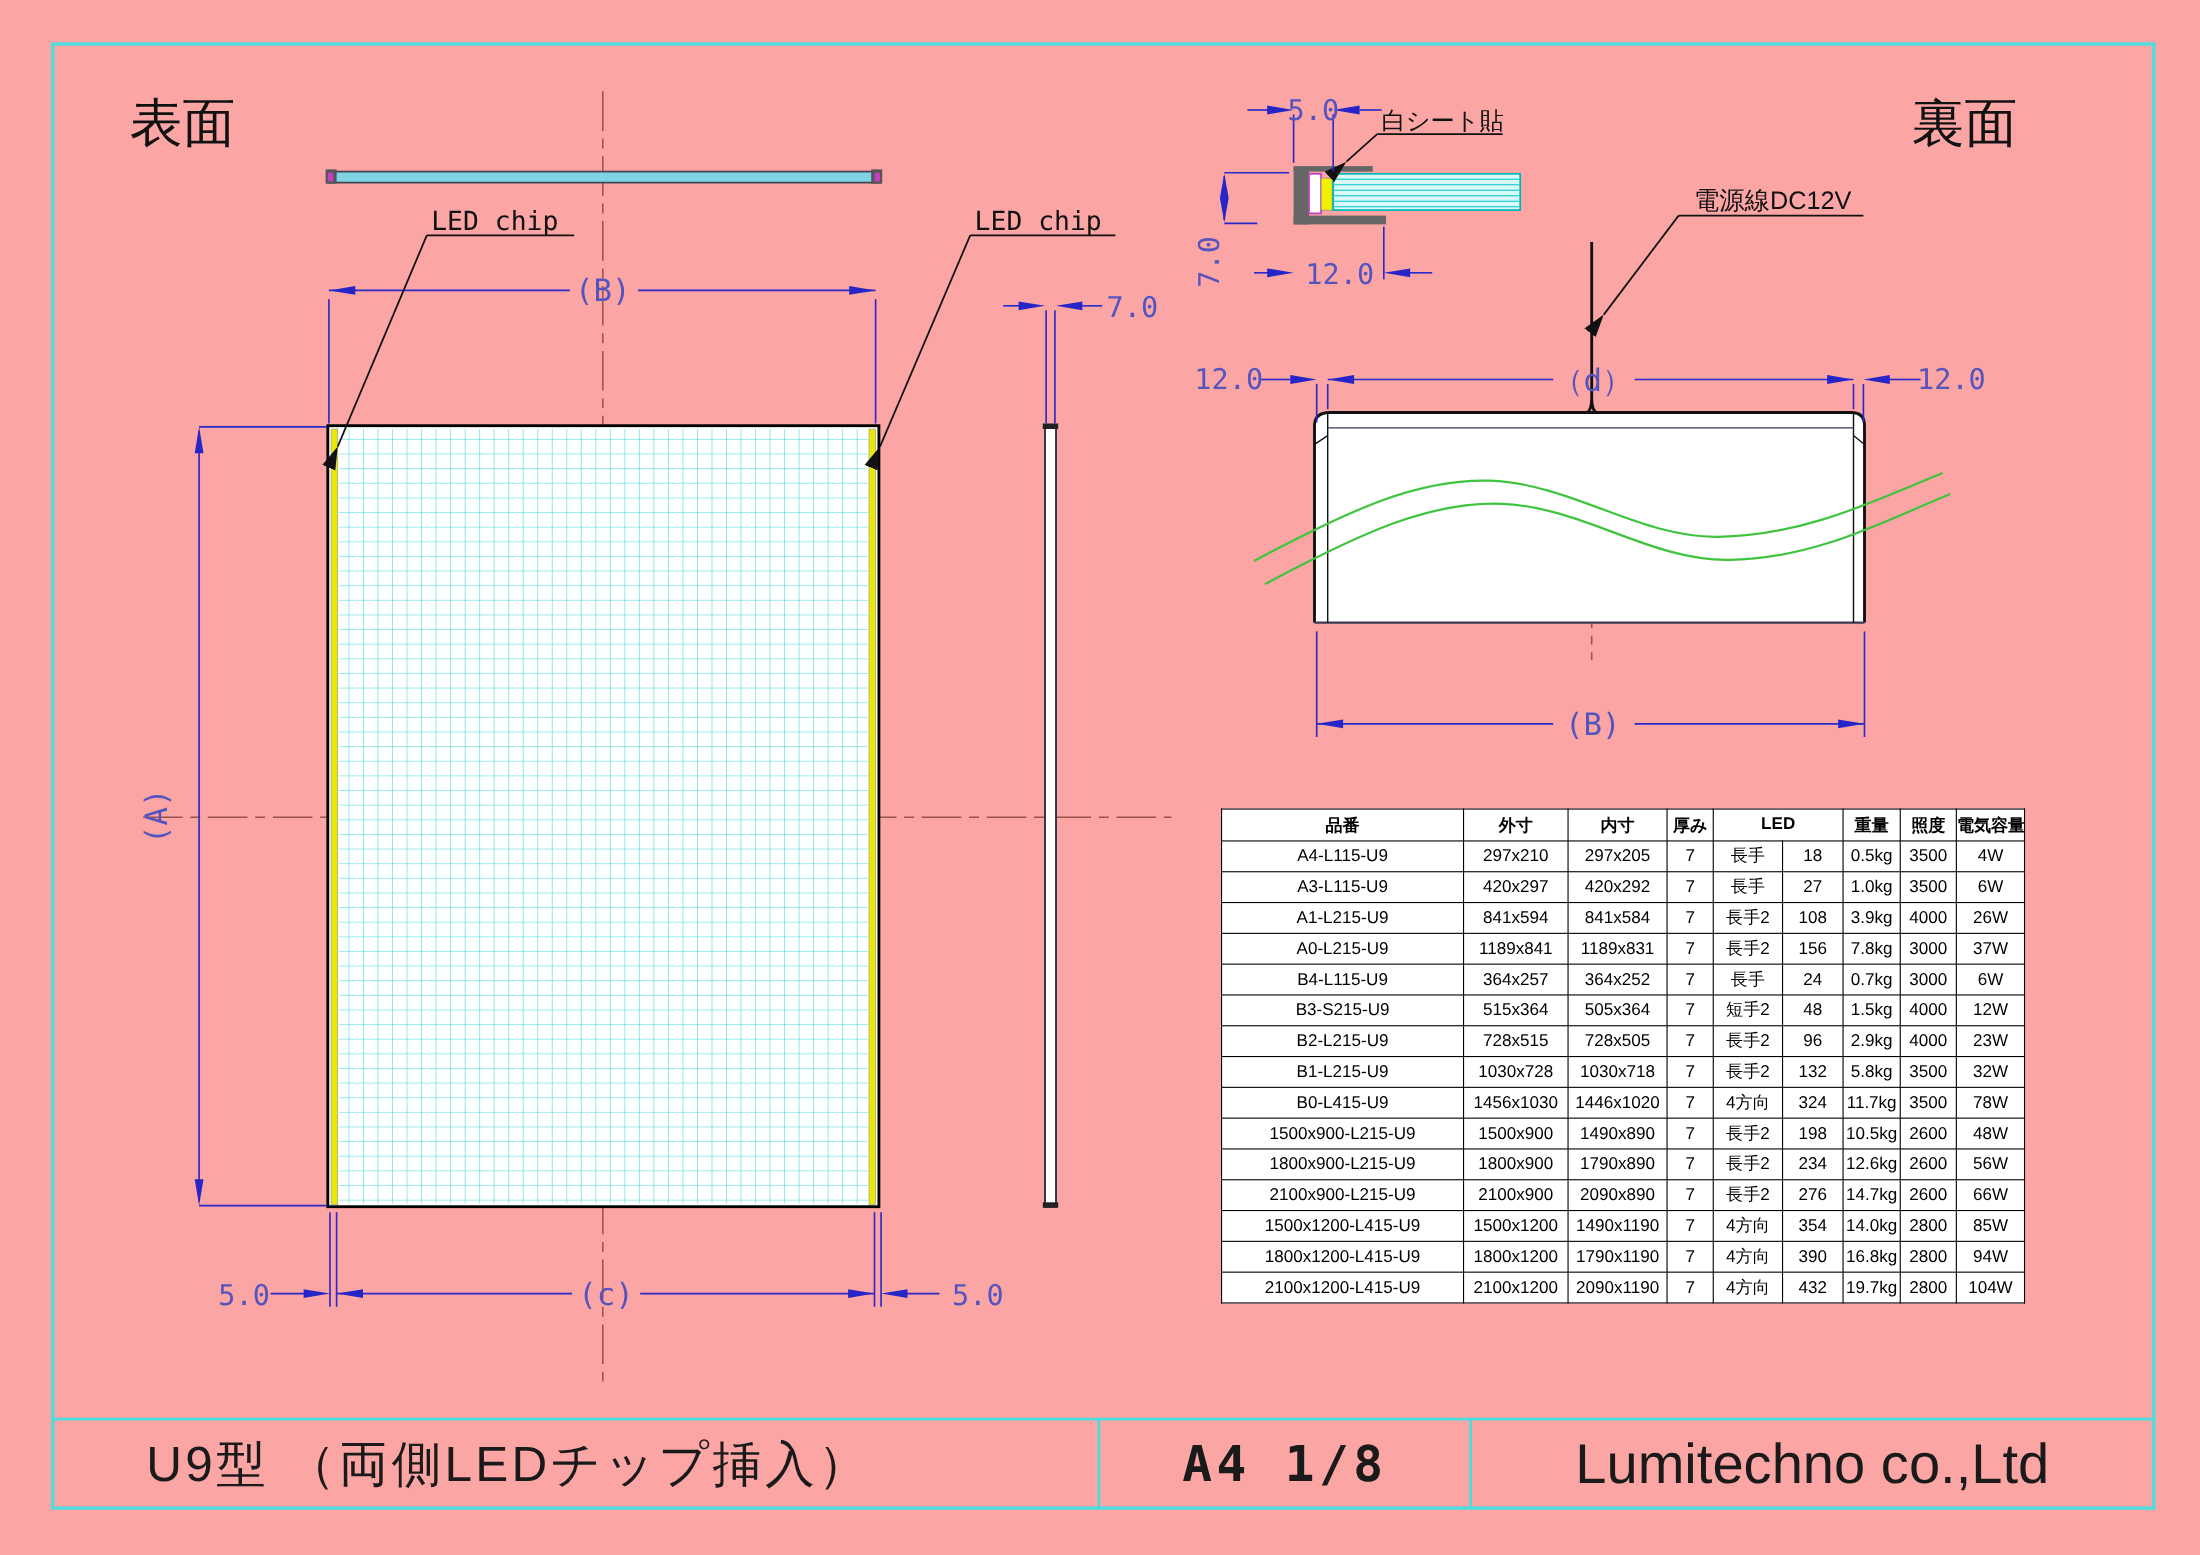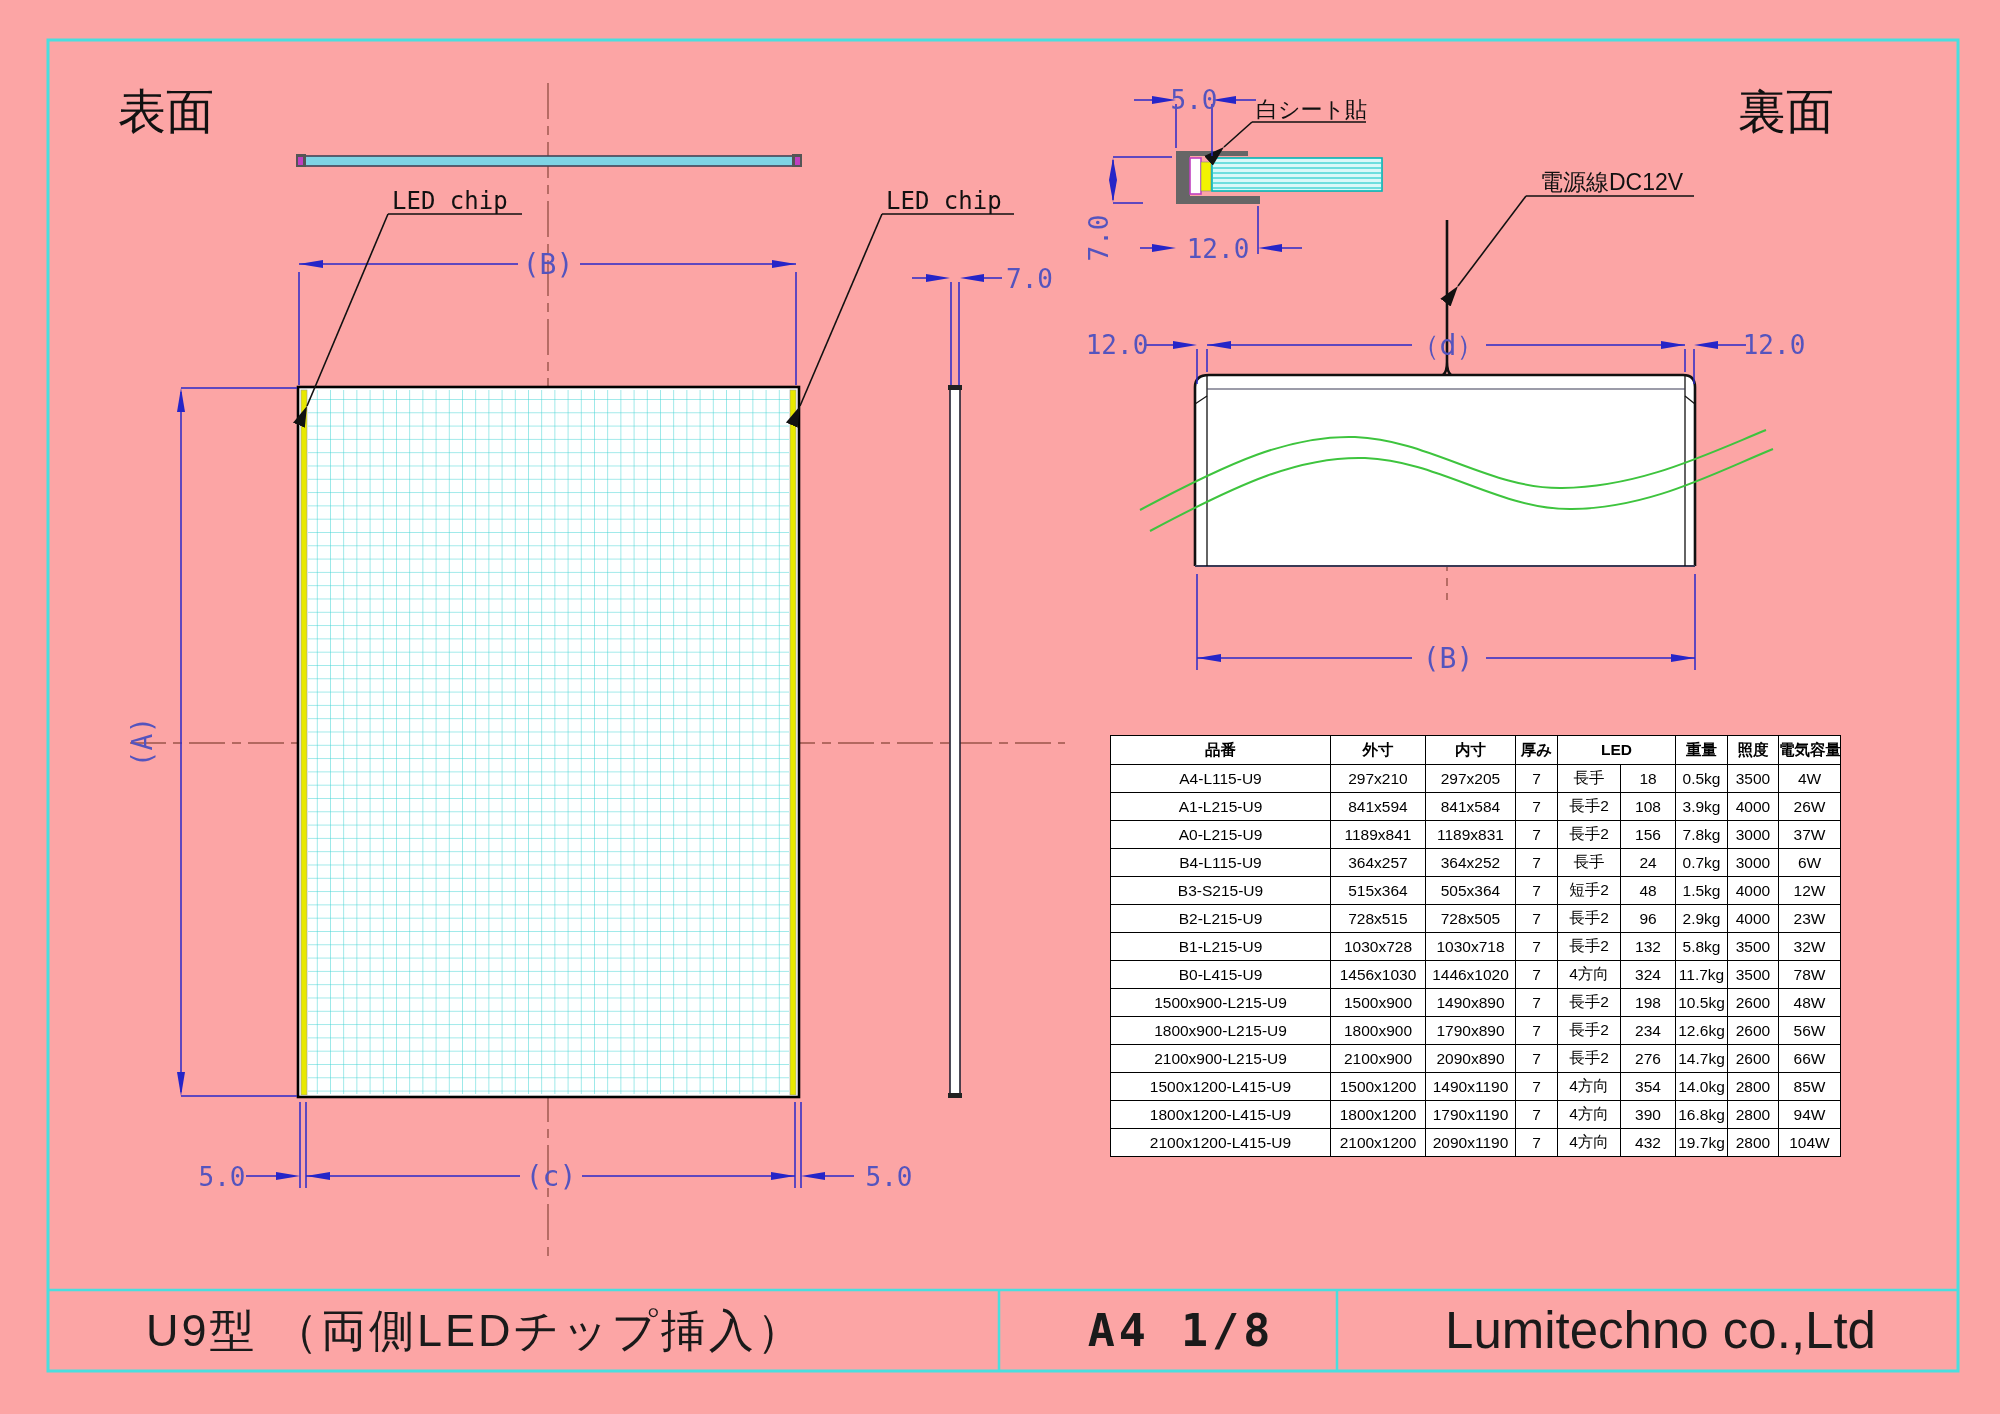--- a/index.html
+++ b/index.html
@@ -11,21 +11,21 @@
   .cadtext{font-family:"DejaVu Sans Mono",monospace;font-size:24px;fill:#111;}
   .jptext{font-family:"Liberation Sans",sans-serif;fill:#111;}
   .facetext{font-size:48px;fill:#111;}
   
   #spec-table{position:absolute;left:1110px;top:735px;width:730px;border-collapse:collapse;
               table-layout:fixed;background:#fff;}
   #spec-table th,#spec-table td{border:1.6px solid #000;text-align:center;vertical-align:middle;
               font-size:15.5px;color:#000;padding:0;height:27px;overflow:hidden;white-space:nowrap;}
   #spec-table th{font-weight:bold;height:28px;margin-left:44px;}
   
-  #title-block{position:absolute;left:48px;top:1290px;width:1810px;height:81px;margin-left:13px;}
+  #title-block{position:absolute;left:48px;top:1290px;width:1810px;height:81px;}
   .tb-cell{position:absolute;top:0;height:81px;display:flex;align-items:center;color:#1a1a1a;}
   #tb-title{left:0;width:951px;padding-left:85px;font-size:45px;letter-spacing:3px;
             font-family:"Liberation Sans",sans-serif;}
   #tb-sheet{left:951px;width:338px;justify-content:center;font-size:45px;letter-spacing:4px;
             font-family:"DejaVu Sans Mono",monospace;font-weight:700;}
   #tb-company{left:1289px;width:621px;justify-content:center;font-size:51px;
             font-family:"Liberation Sans",sans-serif;}
 </style>
 </head>
 <body>
@@ -256,20 +256,31 @@
           <td>297x210</td>
           <td>297x205</td>
           <td>7</td>
           <td>長手</td>
           <td>18</td>
           <td>0.5kg</td>
           <td>3500</td>
           <td>4W</td>
         </tr>
         <tr>
+          <td>A3-L115-U9</td>
+          <td>420x297</td>
+          <td>420x292</td>
+          <td>7</td>
+          <td>長手</td>
+          <td>27</td>
+          <td>1.0kg</td>
+          <td>3500</td>
+          <td>6W</td>
+        </tr>
+        <tr>
           <td>A1-L215-U9</td>
           <td>841x594</td>
           <td>841x584</td>
           <td>7</td>
           <td>長手2</td>
           <td>108</td>
           <td>3.9kg</td>
           <td>4000</td>
           <td>26W</td>
         </tr>

